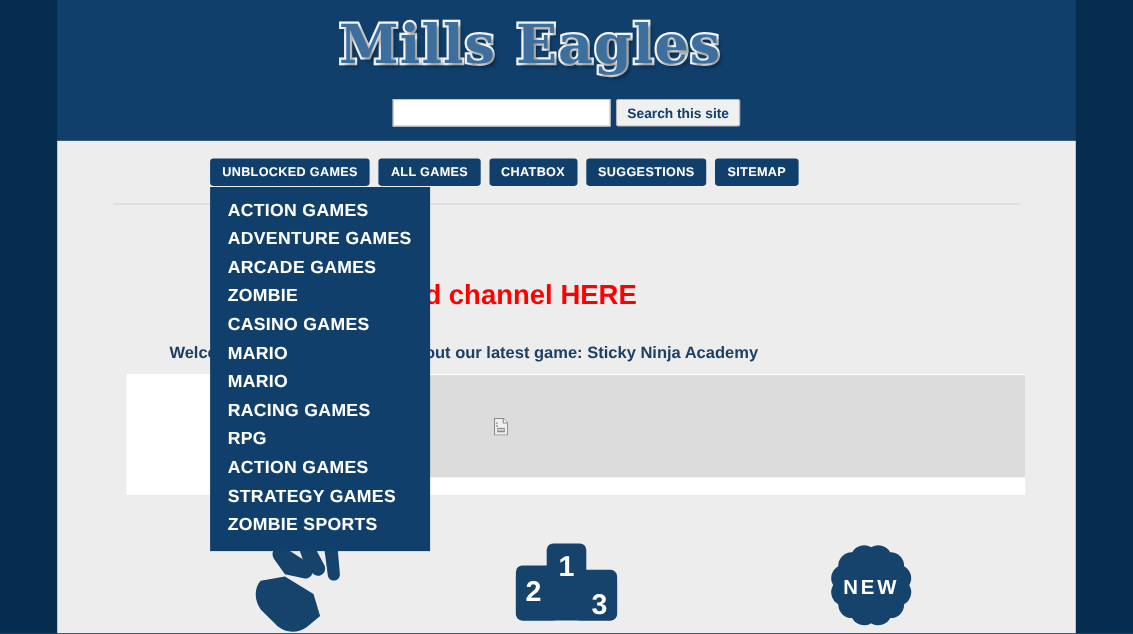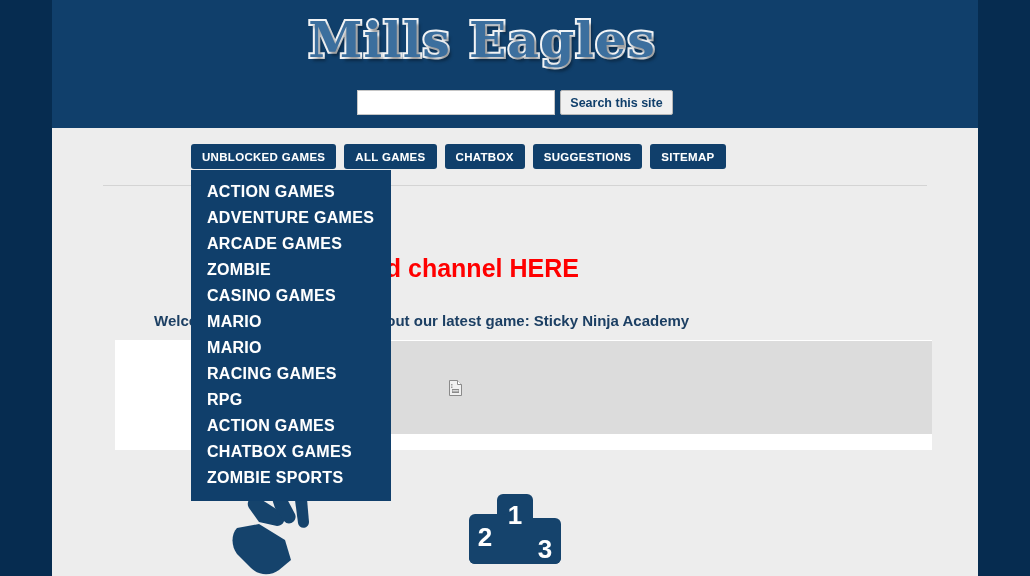--- a/index.html
+++ b/index.html
@@ -269,32 +269,42 @@
           <rect x="30" y="6" width="36" height="34" rx="6" fill="#15436c"></rect>
           <rect x="2" y="26" width="40" height="50" rx="6" fill="#15436c"></rect>
           <rect x="54" y="34" width="40" height="42" rx="6" fill="#15436c"></rect>
           <rect x="2" y="30" width="92" height="46" rx="6" fill="#15436c"></rect>
           <text x="48" y="36" text-anchor="middle" font-family="Liberation Sans, sans-serif" font-size="26" font-weight="bold" fill="#ffffff">1</text>
           <text x="18" y="58" text-anchor="middle" font-family="Liberation Sans, sans-serif" font-size="26" font-weight="bold" fill="#ffffff">2</text>
           <text x="78" y="70" text-anchor="middle" font-family="Liberation Sans, sans-serif" font-size="26" font-weight="bold" fill="#ffffff">3</text>
         </svg>
       </div>
 
+      <div class="icon-cell" id="cell-new">
+        <svg width="88" height="88" viewBox="0 0 100 100">
+          <g fill="#15436c">
+            <rect x="16" y="16" width="68" height="68" rx="14" transform="rotate(0 50 50)"></rect>
+            <rect x="16" y="16" width="68" height="68" rx="14" transform="rotate(30 50 50)"></rect>
+            <rect x="16" y="16" width="68" height="68" rx="14" transform="rotate(60 50 50)"></rect>
+          </g>
+          <text x="50" y="59" text-anchor="middle" font-family="Liberation Sans, sans-serif" font-size="21" font-weight="bold" letter-spacing="3" fill="#ffffff">NEW</text>
+        </svg>
+      </div>
 
     </div>
 
     <div id="dropdown">
         <div class="dd-item">ACTION GAMES</div>
         <div class="dd-item">ADVENTURE GAMES</div>
         <div class="dd-item">ARCADE GAMES</div>
         <div class="dd-item">ZOMBIE</div>
         <div class="dd-item">CASINO GAMES</div>
         <div class="dd-item">MARIO</div>
         <div class="dd-item">MARIO</div>
         <div class="dd-item">RACING GAMES</div>
         <div class="dd-item">RPG</div>
         <div class="dd-item">ACTION GAMES</div>
-        <div class="dd-item">CHATBOX GAMES</div>
+        <div class="dd-item">STRATEGY GAMES</div>
         <div class="dd-item">ZOMBIE SPORTS</div>
       </div>
 
   </div>
 </div>
 
 </body></html>

